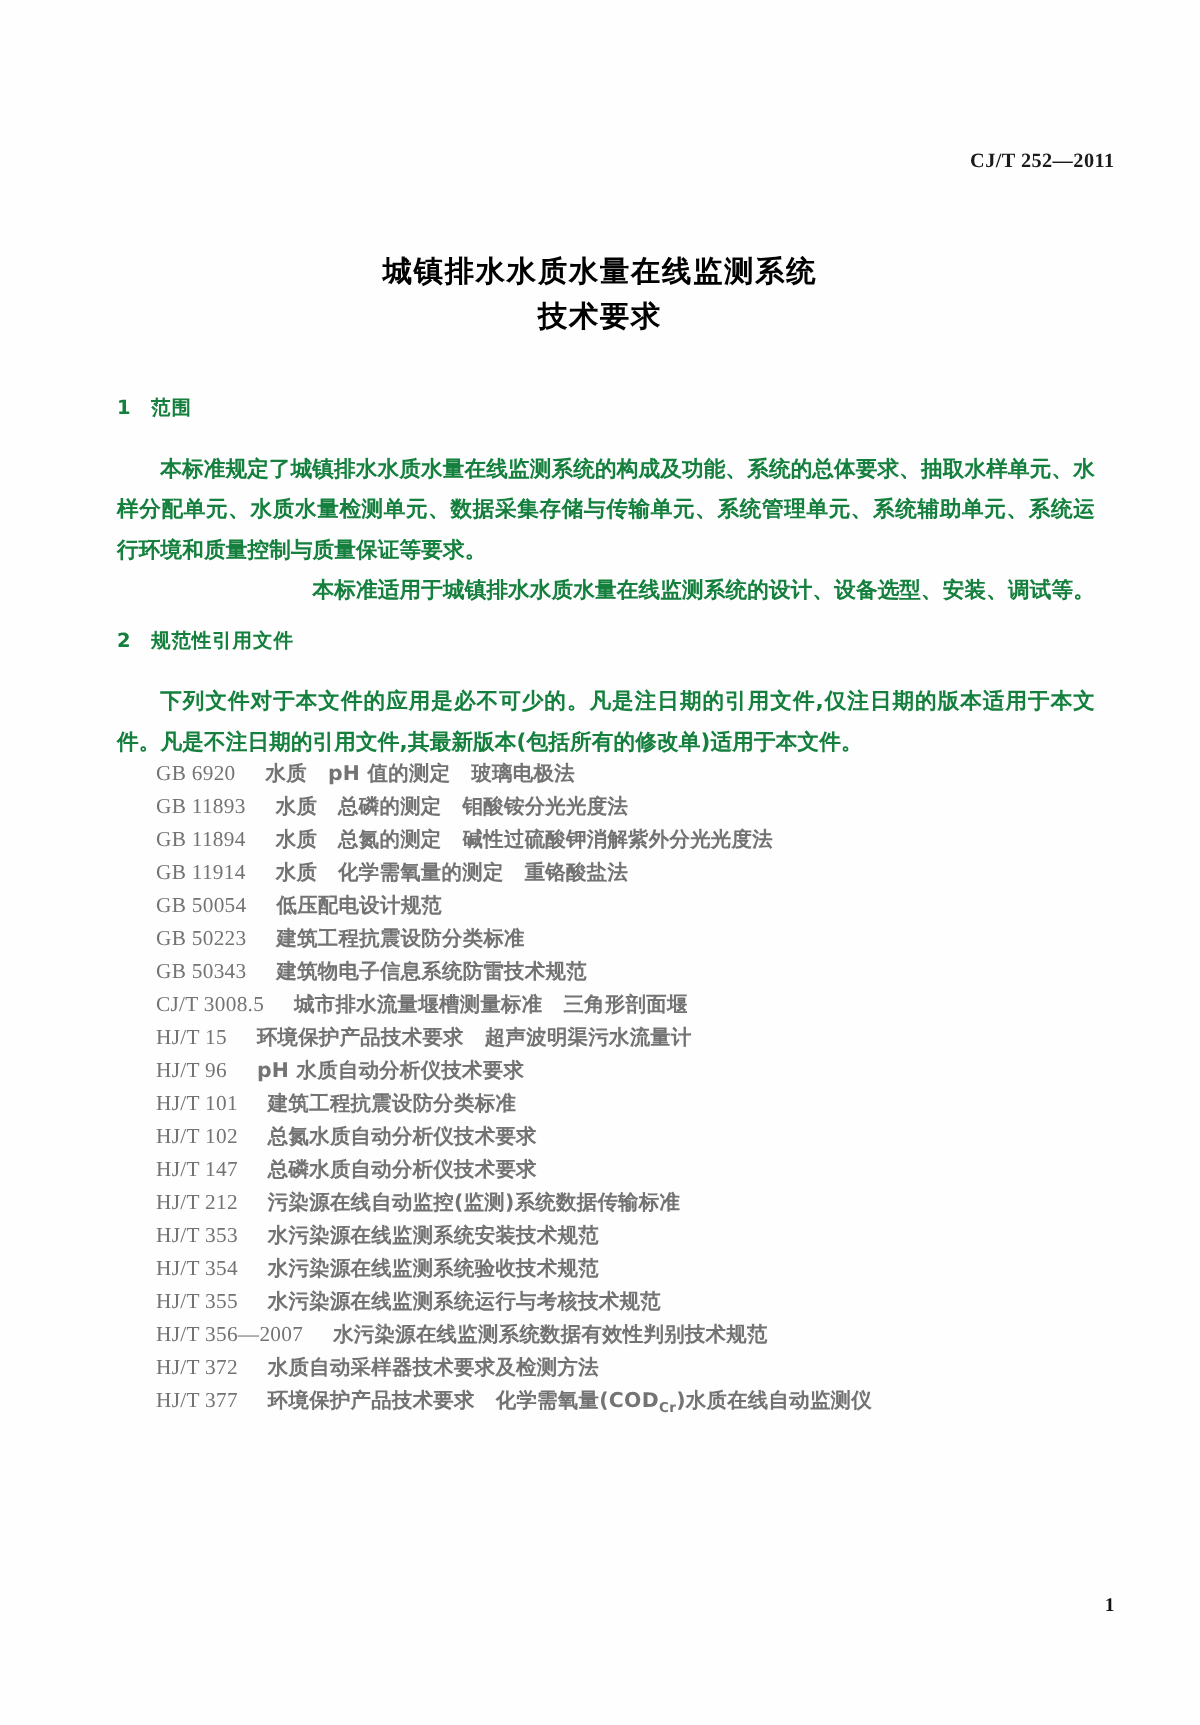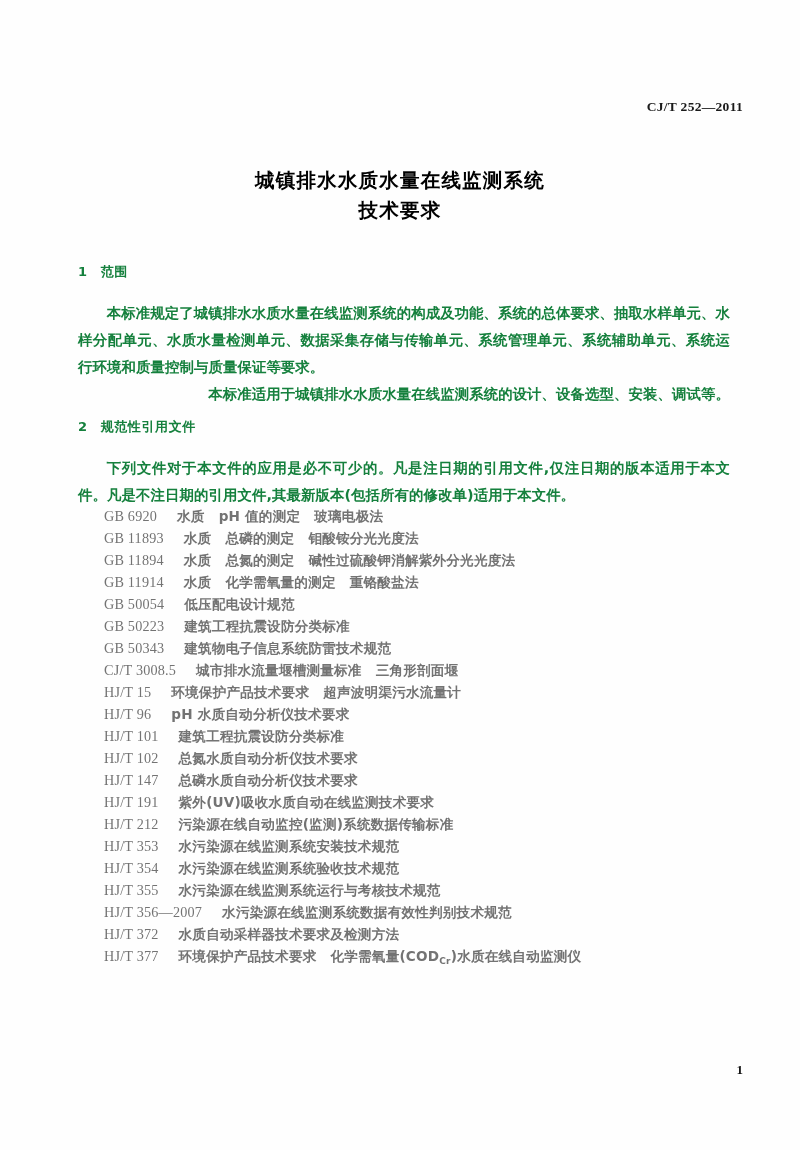--- a/index.html
+++ b/index.html
@@ -159,21 +159,20 @@
       <div class="ref-item"><span class="ref-code">GB 11914</span><span class="gap-md"></span><span class="ref-title">水质</span><span class="gap-sm"></span><span class="ref-title">化学需氧量的测定</span><span class="gap-sm"></span><span class="ref-title">重铬酸盐法</span></div>
       <div class="ref-item"><span class="ref-code">GB 50054</span><span class="gap-md"></span><span class="ref-title">低压配电设计规范</span></div>
       <div class="ref-item"><span class="ref-code">GB 50223</span><span class="gap-md"></span><span class="ref-title">建筑工程抗震设防分类标准</span></div>
       <div class="ref-item"><span class="ref-code">GB 50343</span><span class="gap-md"></span><span class="ref-title">建筑物电子信息系统防雷技术规范</span></div>
       <div class="ref-item"><span class="ref-code">CJ/T 3008.5</span><span class="gap-md"></span><span class="ref-title">城市排水流量堰槽测量标准</span><span class="gap-sm"></span><span class="ref-title">三角形剖面堰</span></div>
       <div class="ref-item"><span class="ref-code">HJ/T 15</span><span class="gap-md"></span><span class="ref-title">环境保护产品技术要求</span><span class="gap-sm"></span><span class="ref-title">超声波明渠污水流量计</span></div>
       <div class="ref-item"><span class="ref-code">HJ/T 96</span><span class="gap-md"></span><span class="ref-title">pH 水质自动分析仪技术要求</span></div>
       <div class="ref-item"><span class="ref-code">HJ/T 101</span><span class="gap-md"></span><span class="ref-title">建筑工程抗震设防分类标准</span></div>
       <div class="ref-item"><span class="ref-code">HJ/T 102</span><span class="gap-md"></span><span class="ref-title">总氮水质自动分析仪技术要求</span></div>
       <div class="ref-item"><span class="ref-code">HJ/T 147</span><span class="gap-md"></span><span class="ref-title">总磷水质自动分析仪技术要求</span></div>
-      <div class="ref-item"><span class="ref-code">HJ/T 191</span><span class="gap-md"></span><span class="ref-title">紫外(UV)吸收水质自动在线监测技术要求</span></div>
       <div class="ref-item"><span class="ref-code">HJ/T 212</span><span class="gap-md"></span><span class="ref-title">污染源在线自动监控(监测)系统数据传输标准</span></div>
       <div class="ref-item"><span class="ref-code">HJ/T 353</span><span class="gap-md"></span><span class="ref-title">水污染源在线监测系统安装技术规范</span></div>
       <div class="ref-item"><span class="ref-code">HJ/T 354</span><span class="gap-md"></span><span class="ref-title">水污染源在线监测系统验收技术规范</span></div>
       <div class="ref-item"><span class="ref-code">HJ/T 355</span><span class="gap-md"></span><span class="ref-title">水污染源在线监测系统运行与考核技术规范</span></div>
       <div class="ref-item"><span class="ref-code">HJ/T 356—2007</span><span class="gap-md"></span><span class="ref-title">水污染源在线监测系统数据有效性判别技术规范</span></div>
       <div class="ref-item"><span class="ref-code">HJ/T 372</span><span class="gap-md"></span><span class="ref-title">水质自动采样器技术要求及检测方法</span></div>
       <div class="ref-item"><span class="ref-code">HJ/T 377</span><span class="gap-md"></span><span class="ref-title">环境保护产品技术要求</span><span class="gap-sm"></span><span class="ref-title">化学需氧量(COD<sub>Cr</sub>)水质在线自动监测仪</span></div>
     </div>
 
   <div class="folio">1</div>

